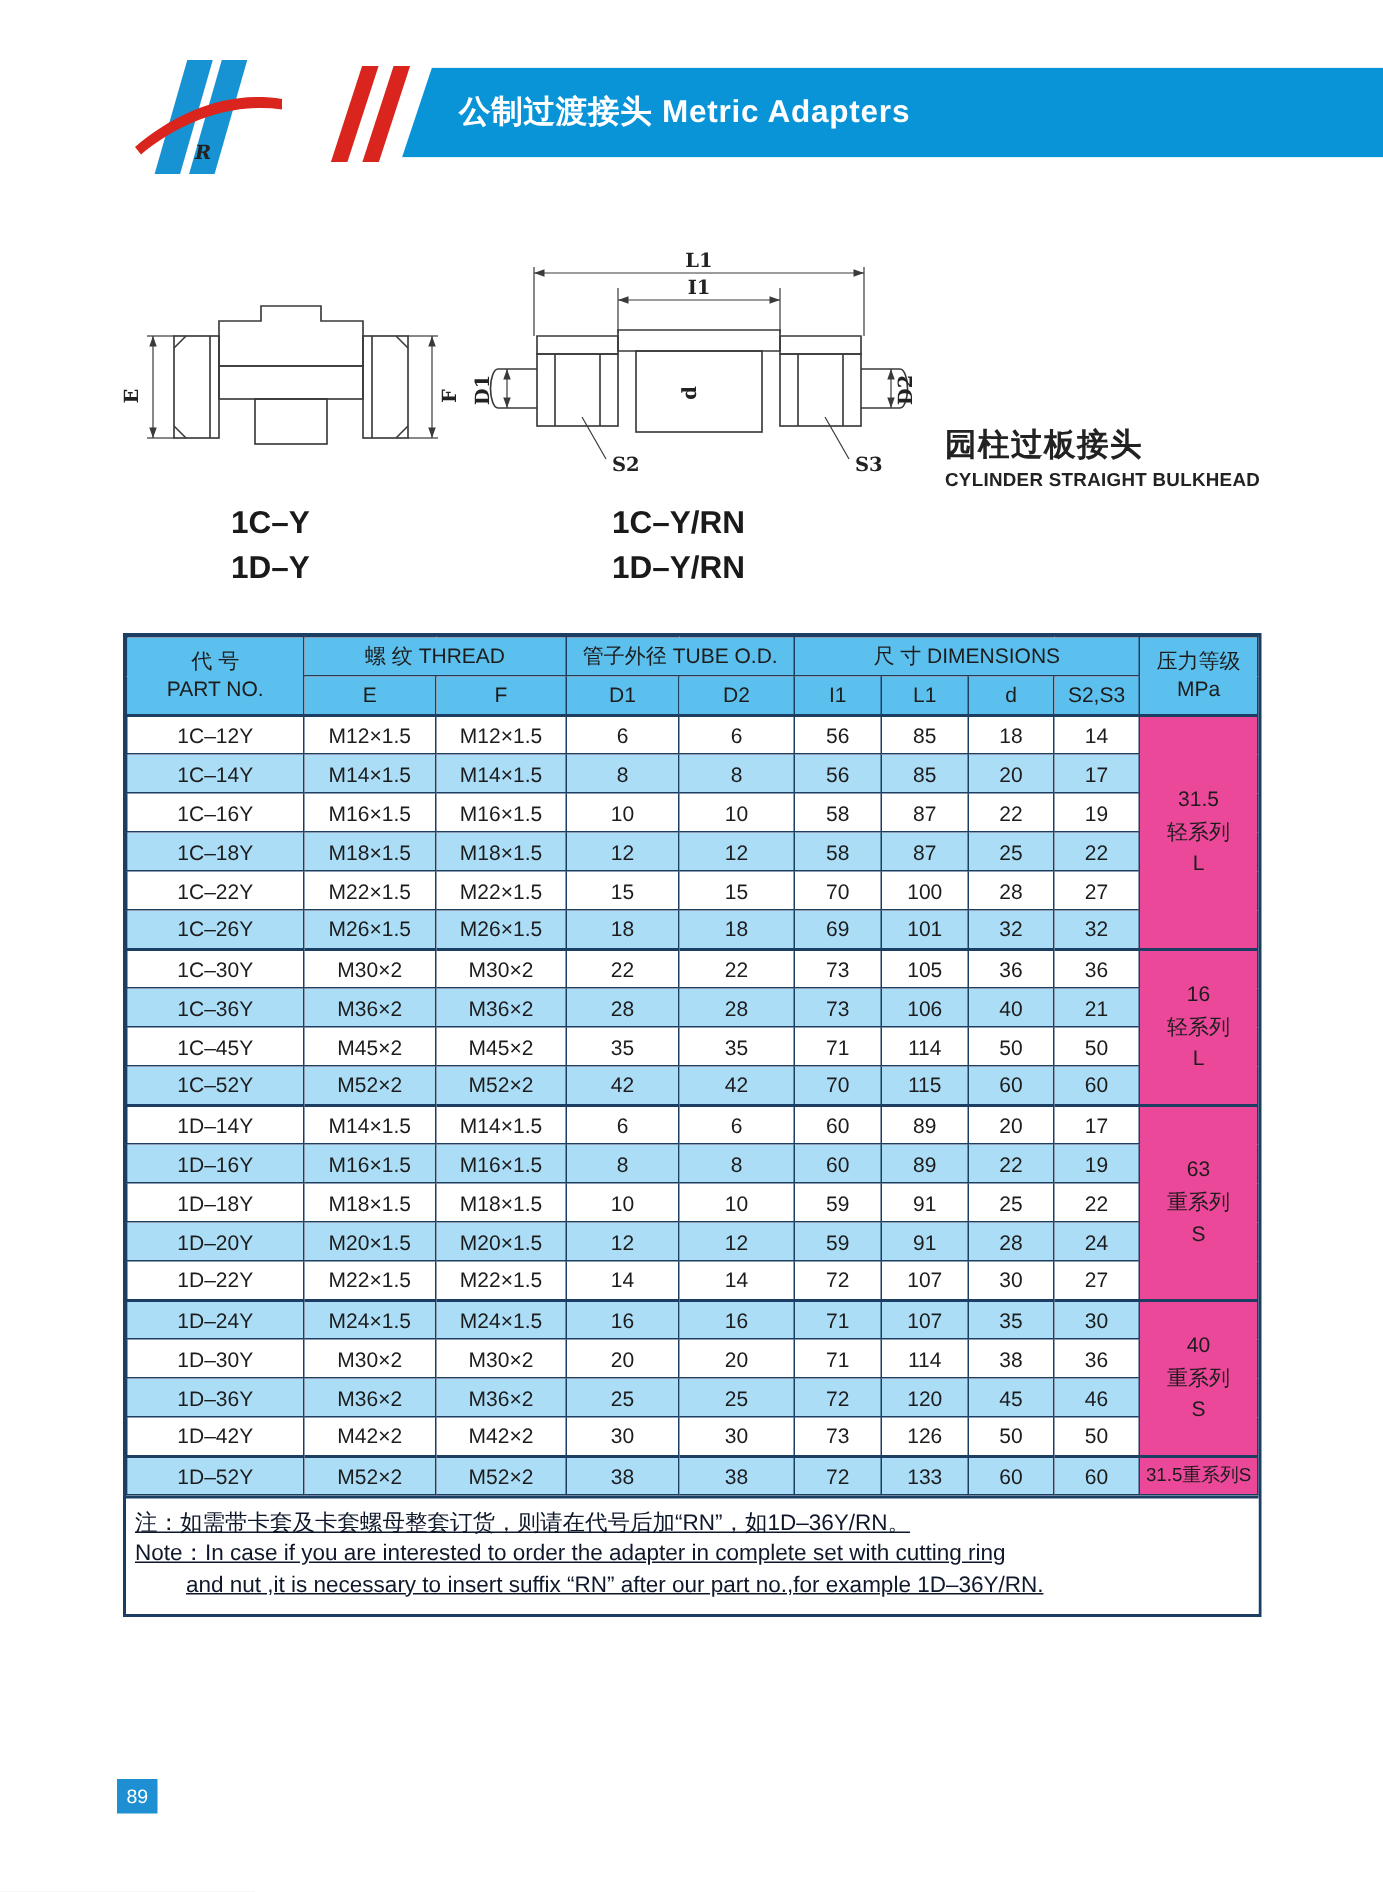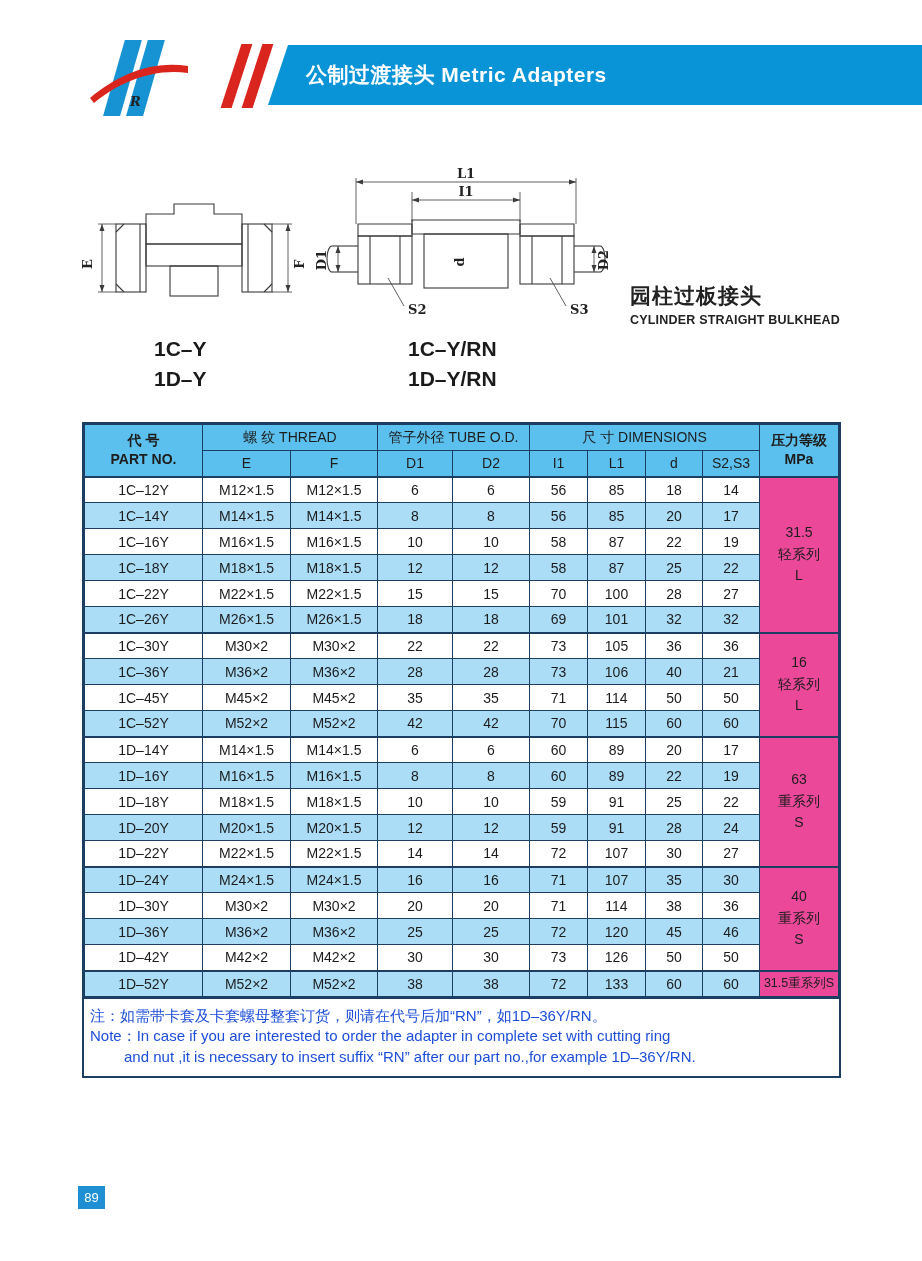--- a/index.html
+++ b/index.html
@@ -44,24 +44,24 @@
   th,td{border:1px solid var(--border-navy);text-align:center;vertical-align:middle;
         font-size:14px;color:var(--ink);padding:0;overflow:hidden;white-space:nowrap;}
   thead th{background:var(--header-blue);font-weight:normal;height:26px;}
   thead tr.subhead th{height:26px;}
   thead{border-bottom:2px solid var(--border-navy);}
   tbody tr{height:26px;background:#ffffff;}
   tbody tr.alt{background:var(--row-blue);margin-top:16px;}
   tbody tr.group-start td{border-top:2px solid var(--border-navy);}
   td.pressure-cell{background:#ec4899;font-size:14px;line-height:1.55;}
   td.pressure-cell.small{font-size:12.5px;text-align:center;}
-  .two-line div{line-height:1.4;font-weight:bold;}
+  .two-line div{line-height:1.4;}
 
   
-  .note{border-top:2px solid var(--border-navy);padding:7px 8px 9px 6px;font-size:15px;line-height:1.35;color:#1d4ed8;background:#fff;}
+  .note{border-top:2px solid var(--border-navy);padding:7px 8px 9px 6px;font-size:15px;line-height:1.35;color:#0f172a;background:#fff;text-decoration:underline;}
   .note .l3{padding-left:34px;}
 
   
   .page-badge{position:absolute;left:78px;top:1186px;width:27px;height:23px;background:var(--badge-blue);
               color:#fff;font-size:13px;display:flex;align-items:center;justify-content:center;}
 
   svg text{font-family:"DejaVu Serif",serif;font-weight:bold;font-size:13px;fill:#222;}
   svg .draw{stroke:#3a3a3a;fill:none;stroke-width:1.1;}
   svg .dim{stroke:#3a3a3a;fill:none;stroke-width:.8;}
 </style>

